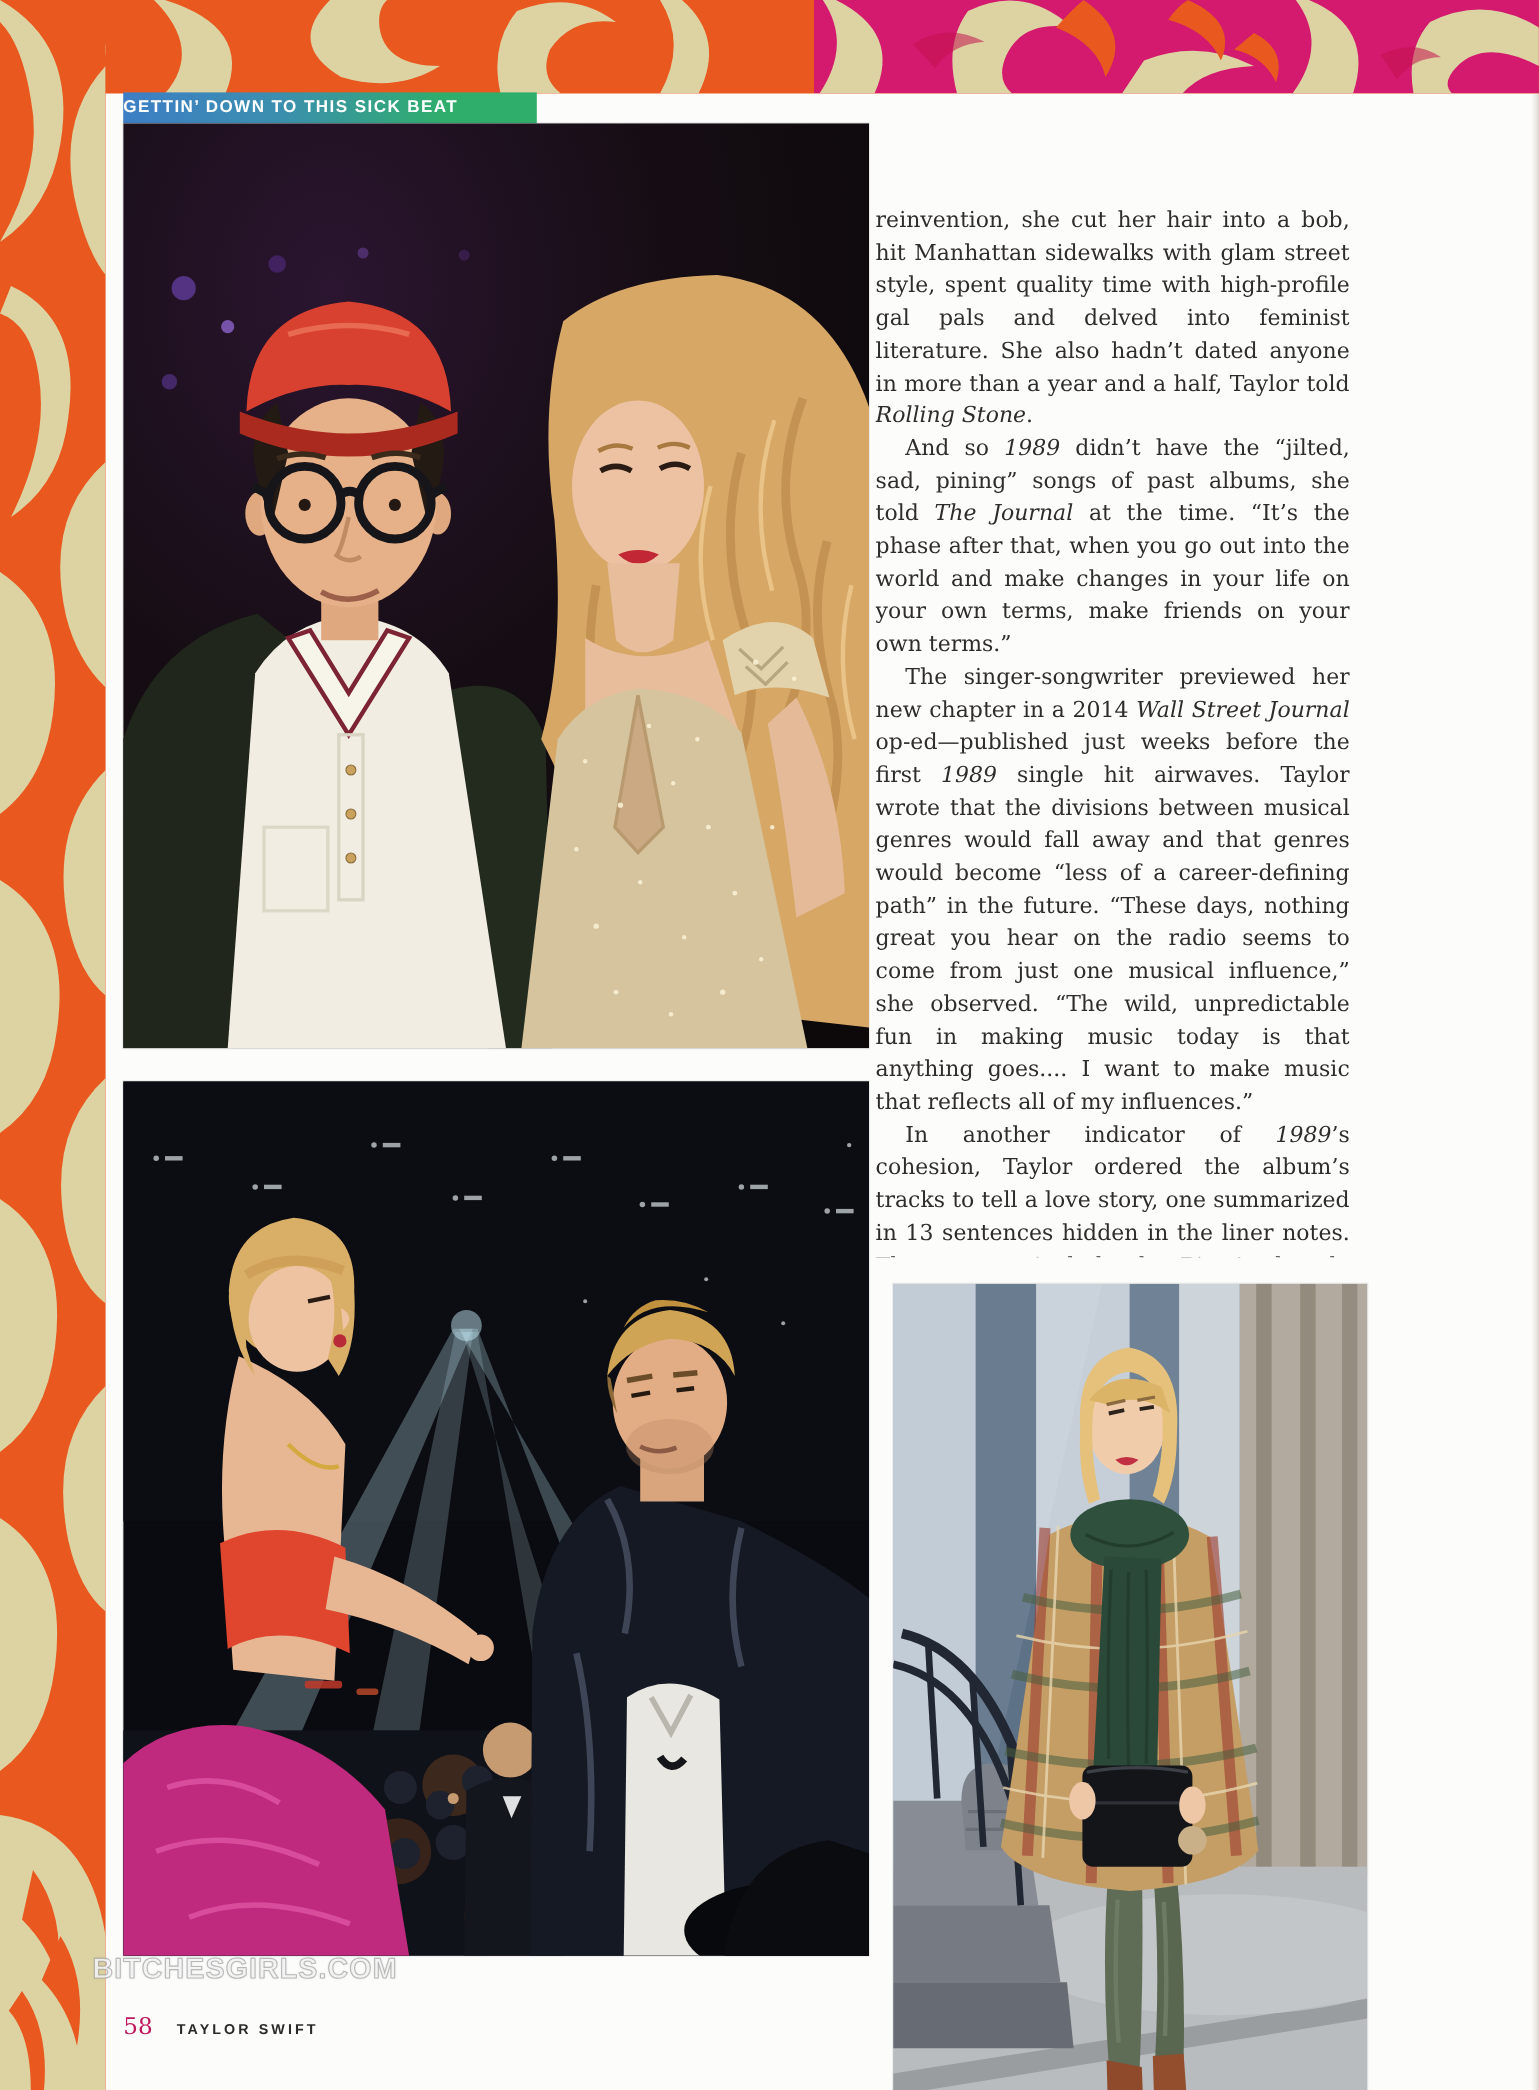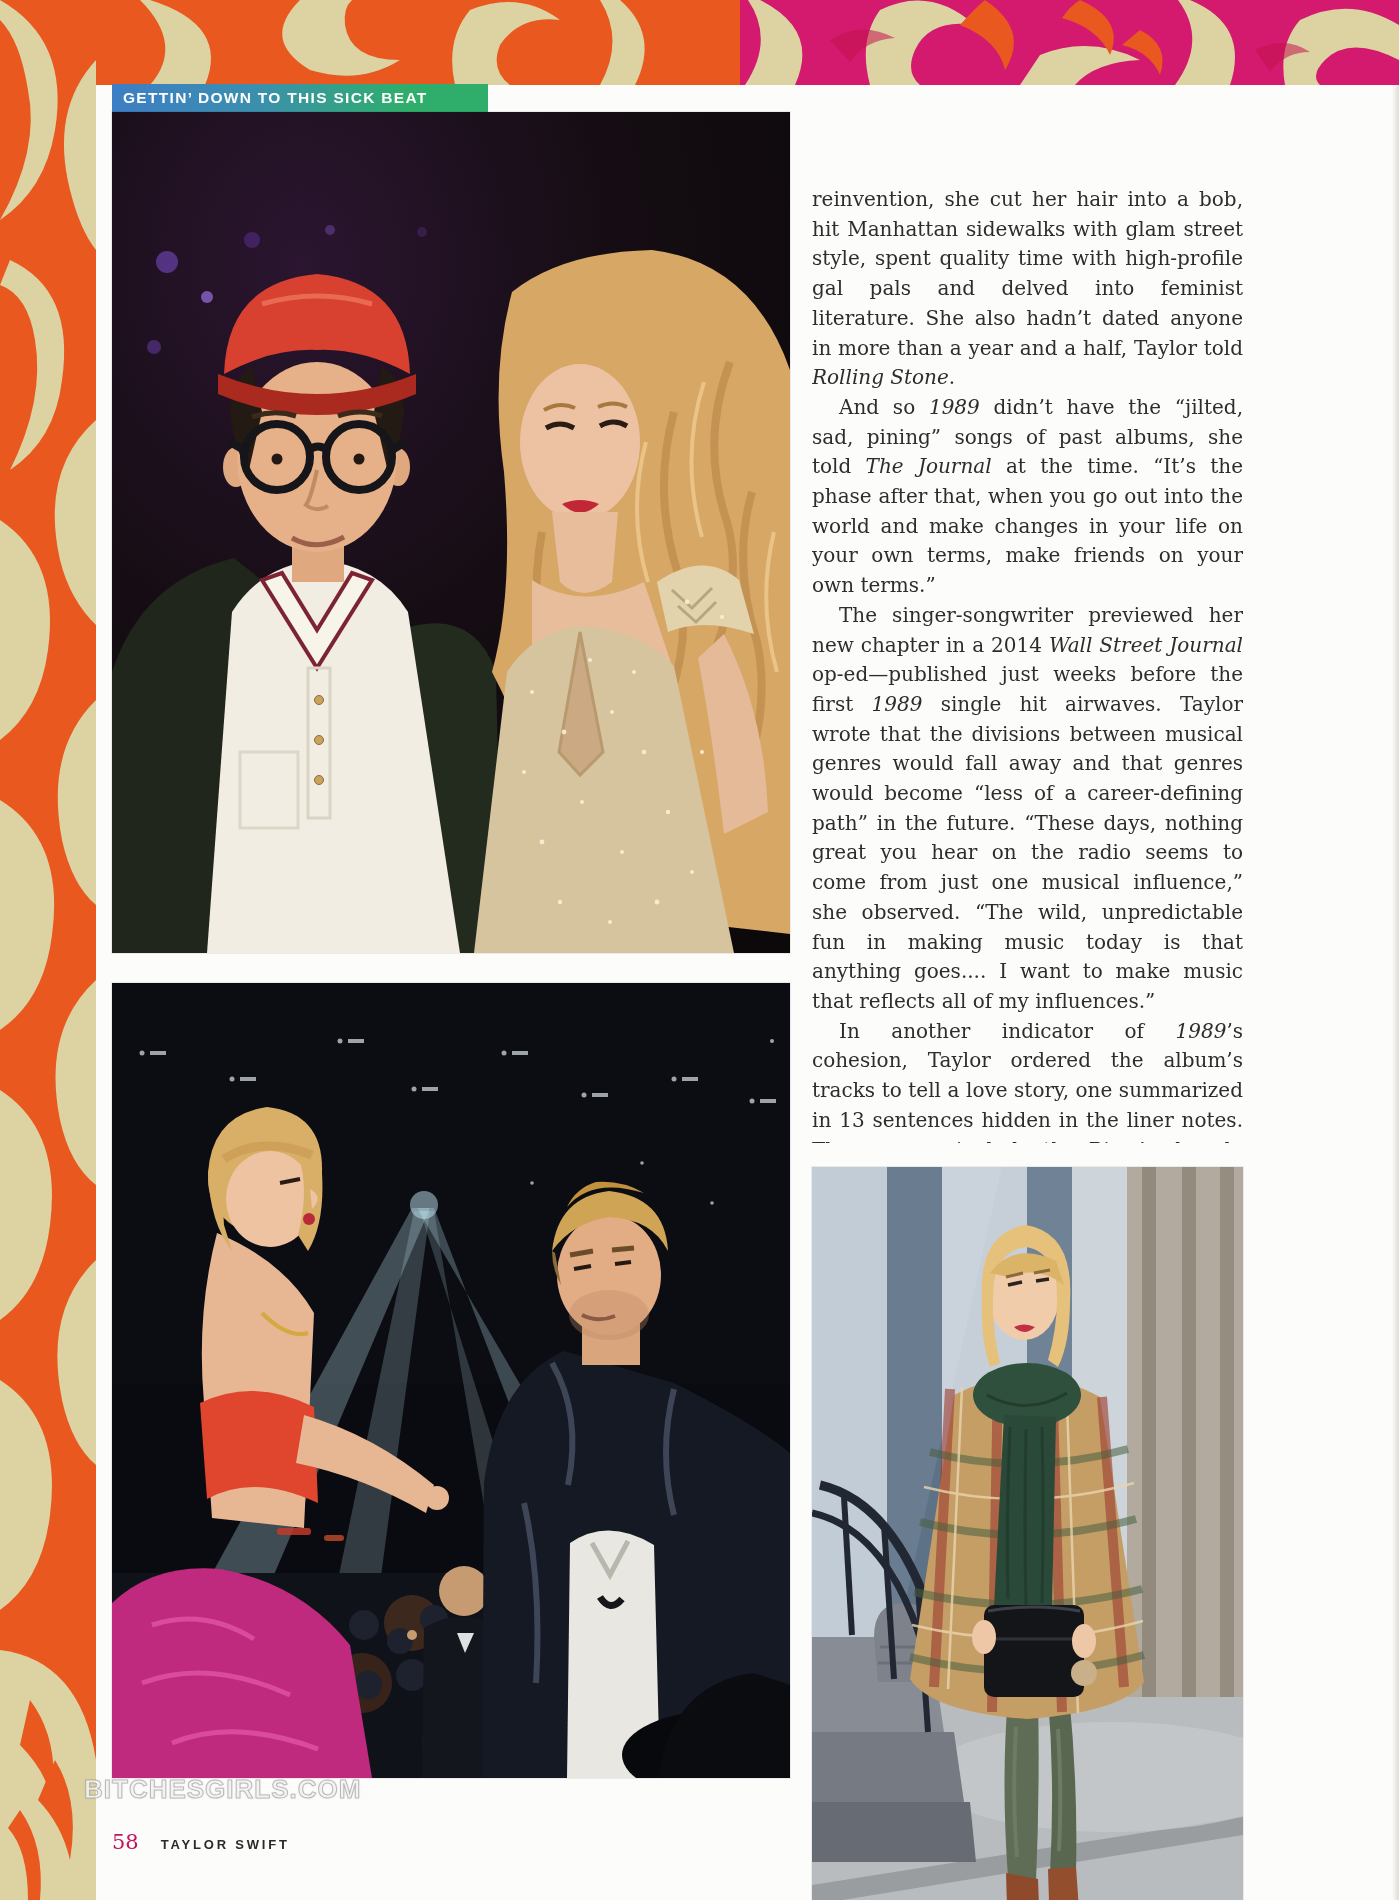--- a/index.html
+++ b/index.html
@@ -6,28 +6,28 @@
   .canvas{position:relative;width:1399px;height:1900px;overflow:hidden;background:#e8581f;
           font-family:"Liberation Sans",sans-serif;}
   .pattern{position:absolute;display:block;}
   .pattern-top{left:0;top:0;width:1399px;height:85px;}
   .pattern-left{left:0;top:0;width:96px;height:1900px;}
   .page{position:absolute;left:96px;top:85px;right:0;bottom:0;background:#fcfcfb;}
   .page-edge{position:absolute;right:0;top:0;bottom:0;width:7px;
              background:linear-gradient(to right,rgba(0,0,0,0),rgba(150,138,112,.28));}
   .banner{position:absolute;left:16px;top:-1px;width:376px;height:28px;
           background:linear-gradient(90deg,#3d7ec5 0%,#3b8fae 38%,#2fae6b 78%,#2fae6b 100%);
-          display:flex;align-items:center;padding-left:11px;box-sizing:border-box;}
+          display:flex;align-items:center;box-sizing:border-box;}
   .banner span{color:#ffffff;font-weight:bold;font-size:15.5px;letter-spacing:1.3px;}
   .photo{position:absolute;box-shadow:0 0 0 1px rgba(0,0,0,.07);}
   .photo svg{display:block;width:100%;height:100%;}
   .photo1{left:16px;top:27px;width:678px;height:841px;}
   .photo2{left:16px;top:898px;width:678px;height:795px;}
   .photo3{left:716px;top:1082px;width:431px;height:818px;}
-  .article{position:absolute;left:716px;top:100px;width:431px;height:958px;overflow:hidden;
+  .article{position:absolute;left:700px;top:100px;width:431px;height:958px;overflow:hidden;
            font-family:"DejaVu Serif","Liberation Serif",serif;font-size:20px;line-height:29.7px;
            color:#2f2d2a;text-align:justify;}
   .article p{margin:0;}
   .article p.indent{text-indent:27px;}
   .watermark{position:absolute;left:48px;top:1774px;z-index:5;
              font-family:"Liberation Sans",sans-serif;font-weight:bold;font-size:26px;letter-spacing:1px;
              color:rgba(250,250,250,.82);-webkit-text-stroke:1px rgba(140,140,140,.55);
              text-shadow:0 0 2px rgba(120,120,120,.35);margin-left:36px;}
   .footer{position:absolute;left:16px;top:1745px;display:flex;align-items:baseline;}
   .footer .pagenum{font-family:"DejaVu Serif","Liberation Serif",serif;font-weight:normal;

